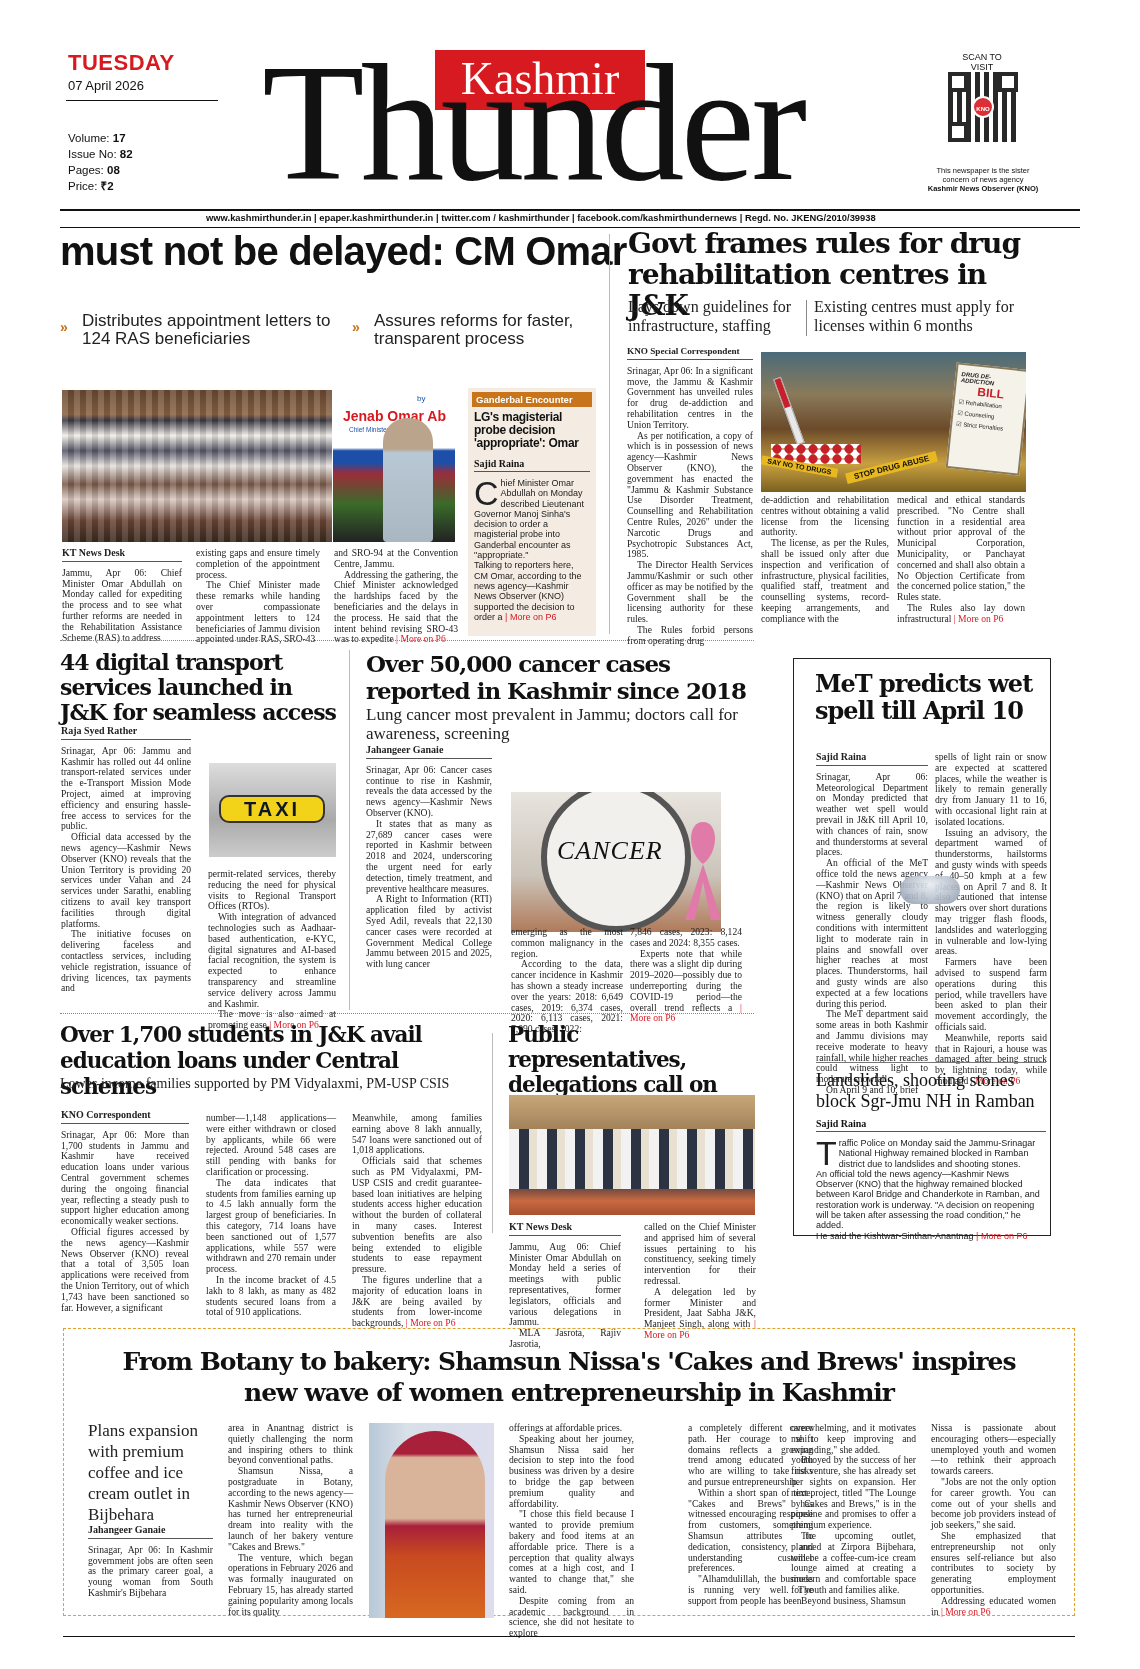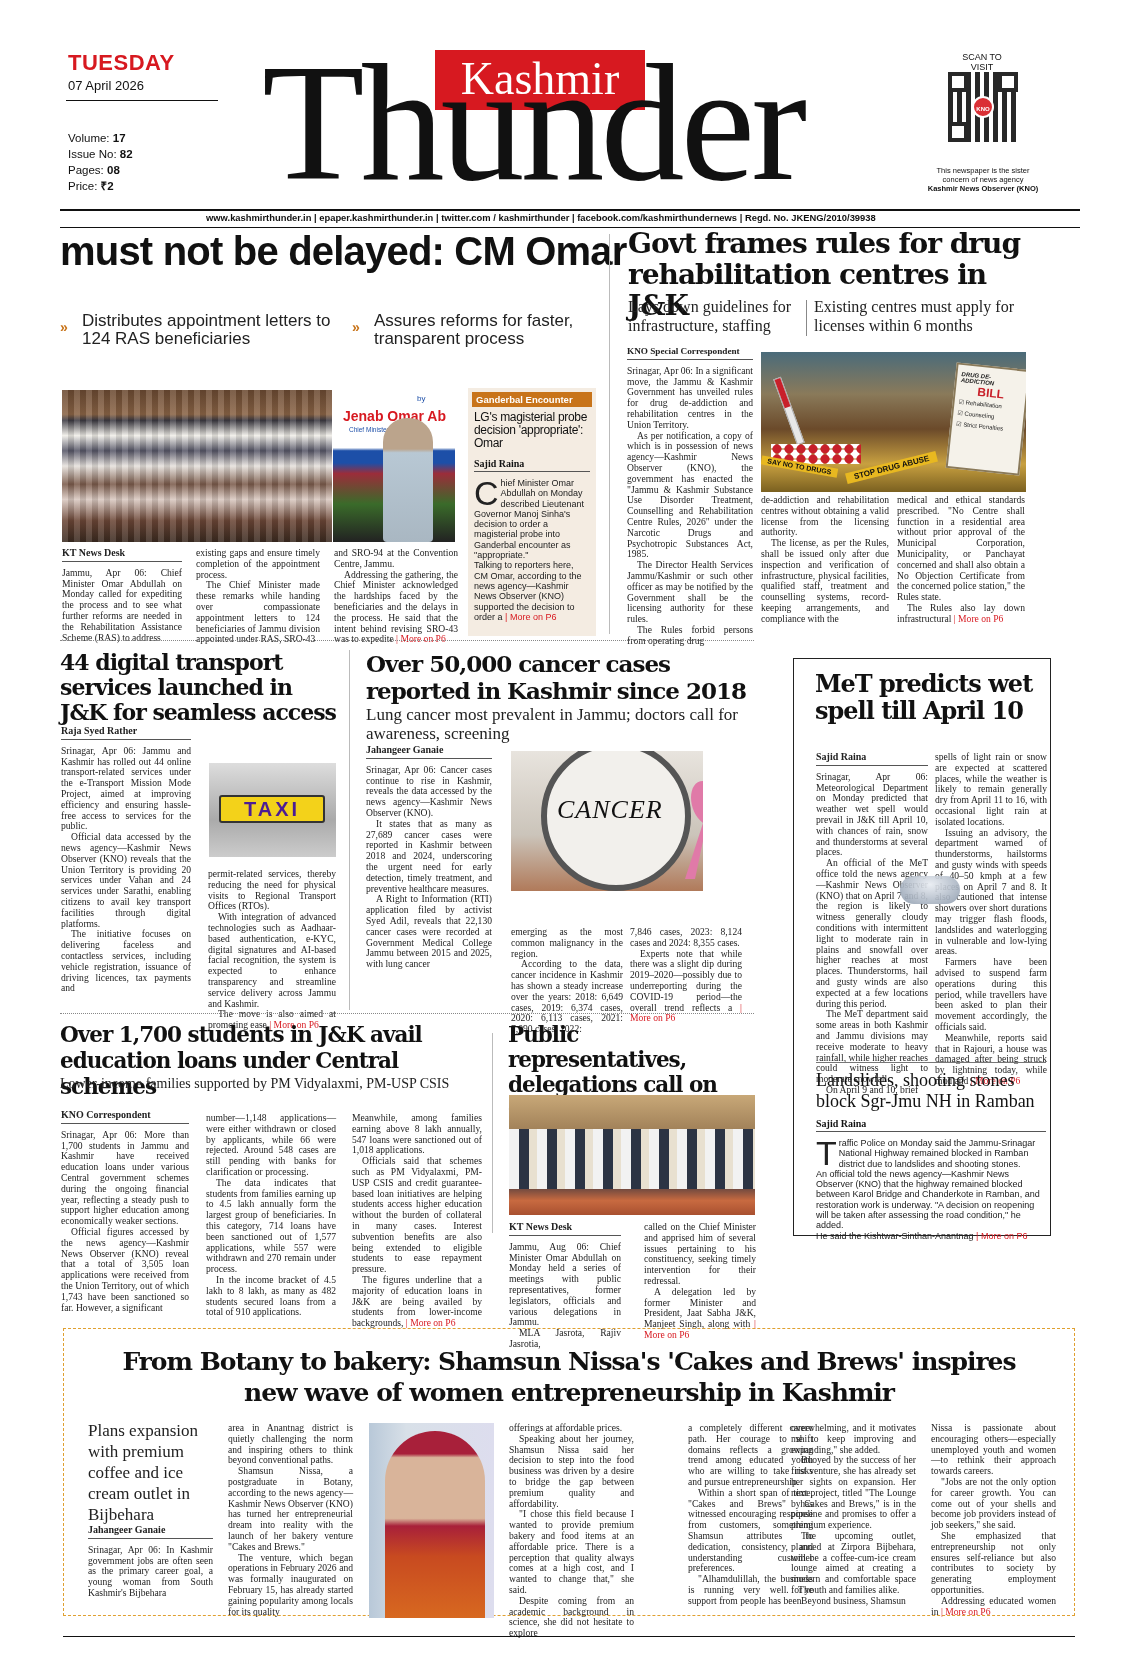--- a/index.html
+++ b/index.html
@@ -83,21 +83,21 @@
     <p>The Chief Minister made these remarks while handing over compassionate appointment letters to 124 beneficiaries of Jammu division appointed under RAS, SRO-43</p>
   </div>
   <div class="abs body-text" style="left:272px;top:0;width:124px">
     <p class="first">and SRO-94 at the Convention Centre, Jammu.</p>
     <p><span>Addressing the gathering, the Chief Minister acknowledged the hardships faced by the beneficiaries and the delays in the process. He said that the intent behind revising SRO-43 was to expedite</span> <span class="more">| More on P6</span></p>
   </div>
 </div>
 
 <div class="abs" style="left:468px;top:388px;width:128px;height:248px;background:#f4ece2">
   <div class="sans" style="margin:4px 4px 0 4px;background:#c8741a;color:#fff;font-size:9.5px;font-weight:bold;padding:2px 4px">Ganderbal Encounter</div>
-  <div class="sans" style="margin:4px 6px;font-size:12px;font-weight:normal;line-height:13px;letter-spacing:-0.3px">LG's magisterial probe decision 'appropriate': Omar</div>
+  <div class="sans" style="margin:4px 6px;font-size:12px;font-weight:bold;line-height:13px;letter-spacing:-0.3px">LG's magisterial probe decision 'appropriate': Omar</div>
   <div class="byline" style="margin:8px 6px 6px 6px">Sajid Raina</div>
   <div class="sans" style="margin:0 6px;font-size:9px;line-height:10.3px;color:#222">
     <span style="float:left;font-size:34px;line-height:30px;margin-right:2px;font-family:'Liberation Sans',sans-serif">C</span>
     <span>hief Minister Omar Abdullah on Monday described Lieutenant Governor Manoj Sinha's decision to order a magisterial probe into Ganderbal encounter as "appropriate."</span><br>
     <span>Talking to reporters here, CM Omar, according to the news agency—Kashmir News Observer (KNO) supported the decision to order a</span> <span class="more">| More on P6</span>
   </div>
 </div>
 
 <div class="vrule" style="left:609px;top:234px;height:400px"></div>
 
@@ -145,38 +145,38 @@
 <div class="hrule-dot" style="left:60px;top:640px;width:694px"></div>
 
 <div class="abs hd" style="left:60px;top:650px;width:280px;font-size:22px;line-height:25px">44 digital transport services launched in J&amp;K for seamless access</div>
 <div class="abs body-text" style="left:61px;top:726px;width:130px">
   <div class="byline">Raja Syed Rather</div>
   <p class="first">Srinagar, Apr 06: Jammu and Kashmir has rolled out 44 online transport-related services under the e-Transport Mission Mode Project, aimed at improving efficiency and ensuring hassle-free access to services for the public.</p>
   <p>Official data accessed by the news agency—Kashmir News Observer (KNO) reveals that the Union Territory is providing 20 services under Vahan and 24 services under Sarathi, enabling citizens to avail key transport facilities through digital platforms.</p>
   <p>The initiative focuses on delivering faceless and contactless services, including vehicle registration, issuance of driving licences, tax payments and</p>
 </div>
 <div class="photo" style="left:209px;top:763px;width:127px;height:94px;background:linear-gradient(180deg,#ddd 0%,#bbb 40%,#aaa 60%,#ccc 100%)">
-  <div class="sans" style="position:absolute;left:10px;top:32px;width:106px;height:28px;background:#f3d21a;border:2px solid #333;border-radius:3px;font-size:20px;font-weight:bold;text-align:center;line-height:24px;letter-spacing:3px;color:#4c1d95">TAXI</div>
+  <div class="sans" style="position:absolute;left:10px;top:32px;width:106px;height:28px;background:#f3d21a;border:2px solid #333;border-radius:10px;font-size:20px;font-weight:bold;text-align:center;line-height:24px;letter-spacing:3px;color:#0f172a">TAXI</div>
 </div>
 <div class="abs body-text" style="left:208px;top:869px;width:128px">
   <p class="first">permit-related services, thereby reducing the need for physical visits to Regional Transport Offices (RTOs).</p>
   <p>With integration of advanced technologies such as Aadhaar-based authentication, e-KYC, digital signatures and AI-based facial recognition, the system is expected to enhance transparency and streamline service delivery across Jammu and Kashmir.</p>
   <p><span>The move is also aimed at promoting ease</span> <span class="more">| More on P6</span></p>
 </div>
 <div class="vrule" style="left:349px;top:650px;height:360px"></div>
 
 <div class="abs hd" style="left:366px;top:650px;width:380px;font-size:23px;line-height:27px">Over 50,000 cancer cases reported in Kashmir since 2018</div>
 <div class="abs serif" style="left:366px;top:705px;width:380px;font-size:17px;line-height:19px;color:#222">Lung cancer most prevalent in Jammu; doctors call for awareness, screening</div>
 <div class="abs body-text" style="left:366px;top:745px;width:126px">
   <div class="byline">Jahangeer Ganaie</div>
   <p class="first">Srinagar, Apr 06: Cancer cases continue to rise in Kashmir, reveals the data accessed by the news agency—Kashmir News Observer (KNO).</p>
   <p>It states that as many as 27,689 cancer cases were reported in Kashmir between 2018 and 2024, underscoring the urgent need for early detection, timely treatment, and preventive healthcare measures.</p>
   <p>A Right to Information (RTI) application filed by activist Syed Adil, reveals that 22,130 cancer cases were recorded at Government Medical College Jammu between 2015 and 2025, with lung cancer</p>
 </div>
-<div class="photo" style="left:511px;top:751px;width:192px;height:140px;background:linear-gradient(180deg,#e8e4de 0%,#cbc4ba 60%,#b07a5a 100%)">
+<div class="photo" style="left:511px;top:792px;width:210px;height:140px;background:linear-gradient(180deg,#e8e4de 0%,#cbc4ba 60%,#b07a5a 100%)">
   <div style="position:absolute;left:30px;top:-10px;width:150px;height:150px;border-radius:50%;border:6px solid #555;background:#f2f0ec"></div>
   <div class="serif" style="position:absolute;left:46px;top:44px;font-size:26px;font-style:italic;letter-spacing:1px;color:#111">CANCER</div>
   <div style="position:absolute;left:170px;top:20px;width:44px;height:110px">
     <svg width="44" height="110" viewBox="0 0 44 110">
         <path d="M22 10 C6 10 6 40 22 52 L4 108 L14 108 L22 70 L30 108 L40 108 L22 52 C38 40 38 10 22 10 Z" fill="#e07aa8"></path>
       </svg>
   </div>
 </div>
 <div class="abs body-text" style="left:511px;top:927px;width:112px">
   <p class="first">emerging as the most common malignancy in the region.</p>
@@ -192,21 +192,21 @@
 <div class="abs" style="left:793px;top:658px;width:258px;height:578px;border:1px solid #222"></div>
 <div class="abs hd" style="left:815px;top:670px;width:230px;font-size:24px;line-height:27px">MeT predicts wet spell till April 10</div>
 <div class="abs body-text" style="left:816px;top:752px;width:112px">
   <div class="byline">Sajid Raina</div>
   <p class="first">Srinagar, Apr 06: Meteorological Department on Monday predicted that weather wet spell would prevail in J&amp;K till April 10, with chances of rain, snow and thunderstorms at several places.</p>
   <p>An official of the MeT office told the news agency—Kashmir News Observer (KNO) that on April 7 and 8, the region is likely to witness generally cloudy conditions with intermittent light to moderate rain in plains and snowfall over higher reaches at most places. Thunderstorms, hail and gusty winds are also expected at a few locations during this period.</p>
   <p>The MeT department said some areas in both Kashmir and Jammu divisions may receive moderate to heavy rainfall, while higher reaches could witness light to moderate snowfall.</p>
   <p>On April 9 and 10, brief</p>
 </div>
 <div class="abs body-text" style="left:935px;top:752px;width:112px">
-  <p class="first">spells of light rain or snow are expected at scattered places, while the weather is likely to remain generally dry from April 11 to 16, with occasional light rain at isolated locations.</p>
+  <p class="first">spells of light rain or snow are expected at scattered places, while the weather is likely to remain generally dry from January 11 to 16, with occasional light rain at isolated locations.</p>
   <p>Issuing an advisory, the department warned of thunderstorms, hailstorms and gusty winds with speeds of 40–50 kmph at a few places on April 7 and 8. It also cautioned that intense showers over short durations may trigger flash floods, landslides and waterlogging in vulnerable and low-lying areas.</p>
   <p>Farmers have been advised to suspend farm operations during this period, while travellers have been asked to plan their movement accordingly, the officials said.</p>
   <p><span>Meanwhile, reports said that in Rajouri, a house was damaged after being struck by lightning today, while mud and</span> <span class="more">| More on P6</span></p>
 </div>
 <div class="abs" style="left:900px;top:876px;width:60px;height:28px;border-radius:30px;background:radial-gradient(ellipse at 50% 30%,#e8ecf2,#8a98aa);opacity:0.9"></div>
 <div class="abs" style="left:816px;top:1062px;width:230px;height:1px;background:#777"></div>
 
 <div class="abs serif" style="left:816px;top:1070px;width:230px;font-size:18px;line-height:21px;color:#111">Landslides, shooting stones block Sgr-Jmu NH in Ramban</div>
 <div class="abs" style="left:816px;top:1118px;width:230px">
   <div class="byline">Sajid Raina</div>

